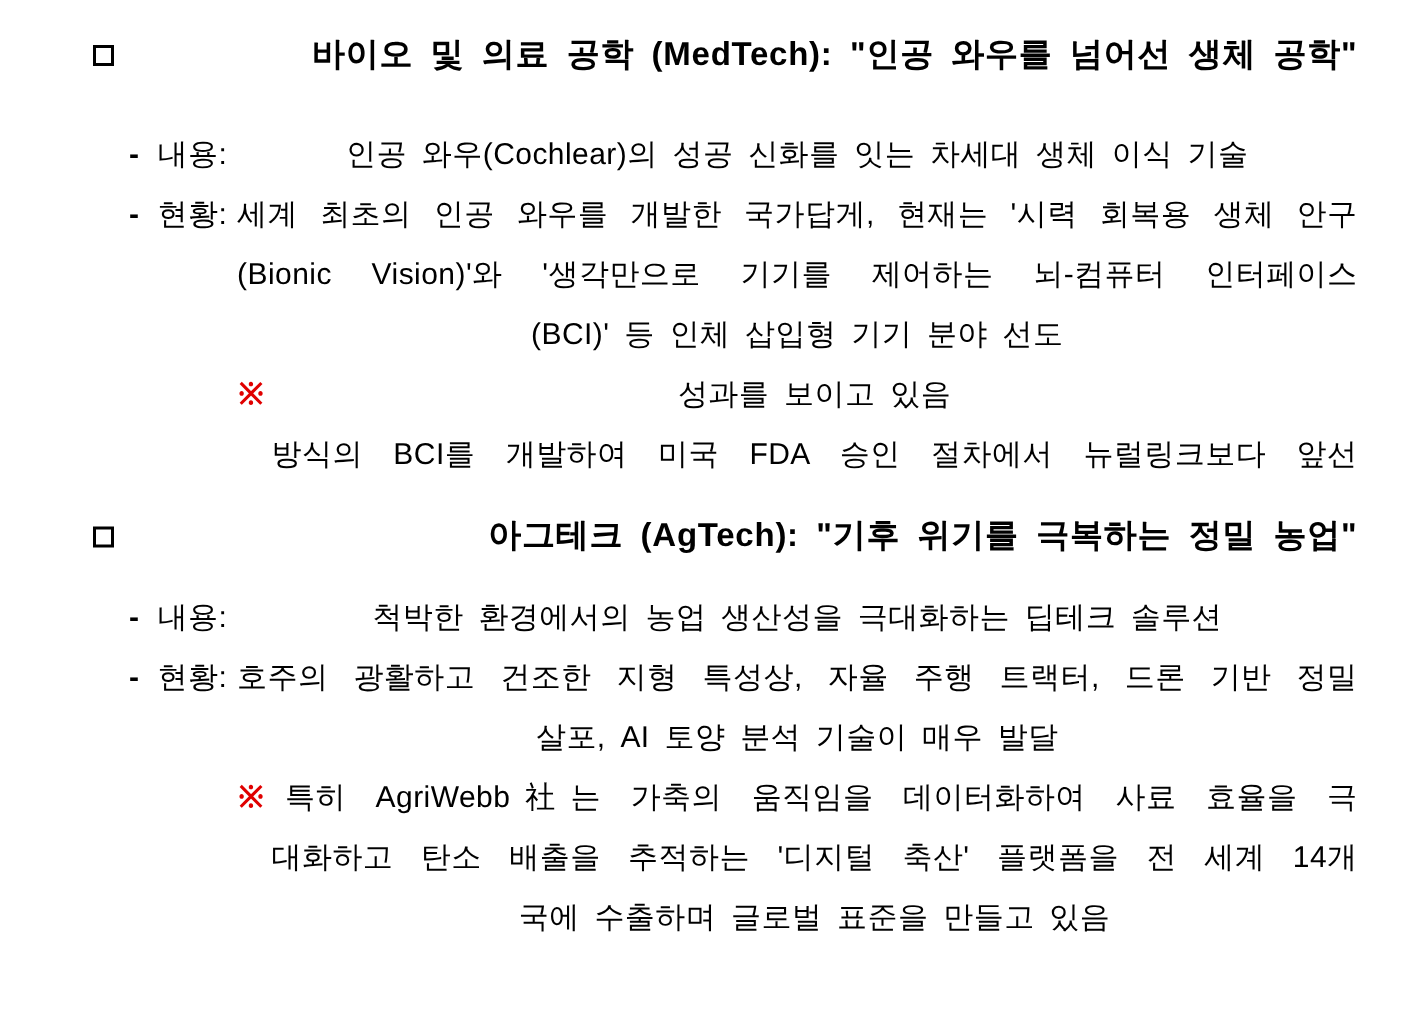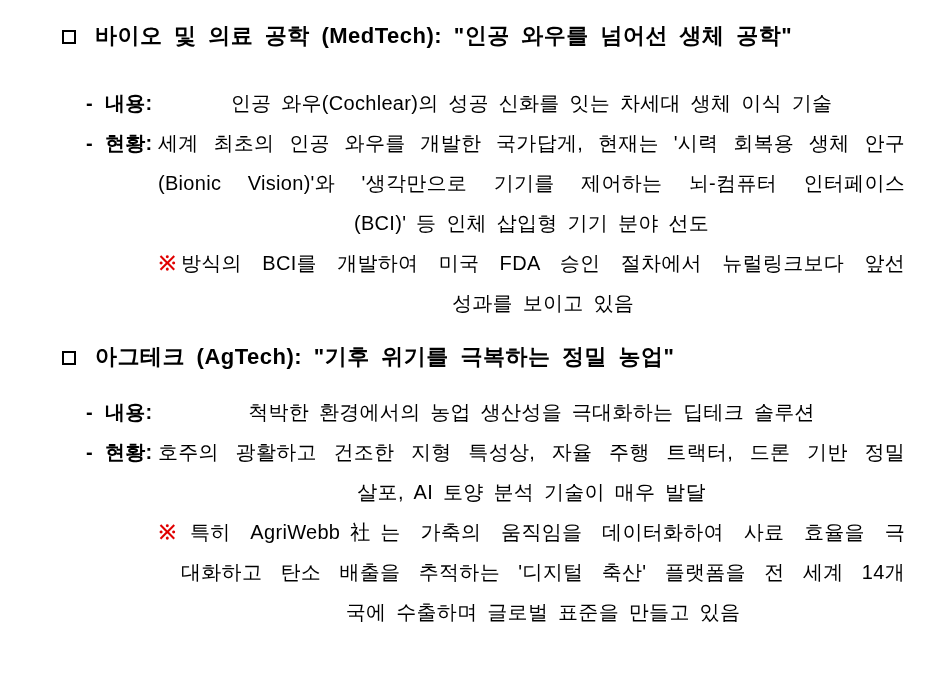--- a/index.html
+++ b/index.html
@@ -13,20 +13,21 @@
     font-family:"Liberation Sans", sans-serif;
     overflow:hidden;
   }
   .sec-title {
     position:relative;
     margin-left:95px; margin-right:40px;
     height:40px; line-height:40px;
     font-size:22px; font-weight:bold;
     letter-spacing:0.5px; word-spacing:5px;
     white-space:nowrap;
+    text-align:right;
   }
   .sec-title .bullet {
     position:absolute; left:-33px; top:14px;
     width:10px; height:10px;
     border:2px solid #000;
     background:#fff;
   }
   .s1 .sec-title { margin-bottom:27px; }
   .s2 { margin-top:14px; }
   .s2 .sec-title { margin-bottom:15px; }
@@ -36,21 +37,21 @@
     margin-left:158px; width:747px;
     font-size:20px; line-height:40px;
     letter-spacing:0.3px; word-spacing:4px;
   }
   .item .dash {
     position:absolute; left:-72px; top:0;
     font-weight:bold;
   }
   .item .label {
     position:absolute; left:-53px; top:0;
-    font-weight:bold;
+    font-weight:normal;
   }
   .line { line-height:40px;text-align:center; }
   .line.j { text-align:justify; text-align-last:justify; }
 
   .note {
     position:relative;
     margin-left:181px; width:724px;
     font-size:20px; line-height:40px;
     letter-spacing:0.3px; word-spacing:4px;
   }
@@ -80,22 +81,22 @@
     <div class="item">
       <span class="dash">-</span>
       <span class="label">현황:</span>
       <div class="line j">세계 최초의 인공 와우를 개발한 국가답게, 현재는 '시력 회복용 생체 안구</div>
       <div class="line j">(Bionic Vision)'와 '생각만으로 기기를 제어하는 뇌-컴퓨터 인터페이스</div>
       <div class="line">(BCI)' 등 인체 삽입형 기기 분야 선도</div>
     </div>
 
     <div class="note">
       <span class="marker">※</span>
+      <div class="line">성과를 보이고 있음</div>
       <div class="line j">방식의 BCI를 개발하여 미국 FDA 승인 절차에서 뉴럴링크보다 앞선</div>
-      <div class="line">성과를 보이고 있음</div>
     </div>
   </div>
 
   <div class="section s2">
     <div class="sec-title">
       <span class="bullet"></span>
       <span>아그테크 (AgTech): "기후 위기를 극복하는 정밀 농업"</span>
     </div>
 
     <div class="item">

